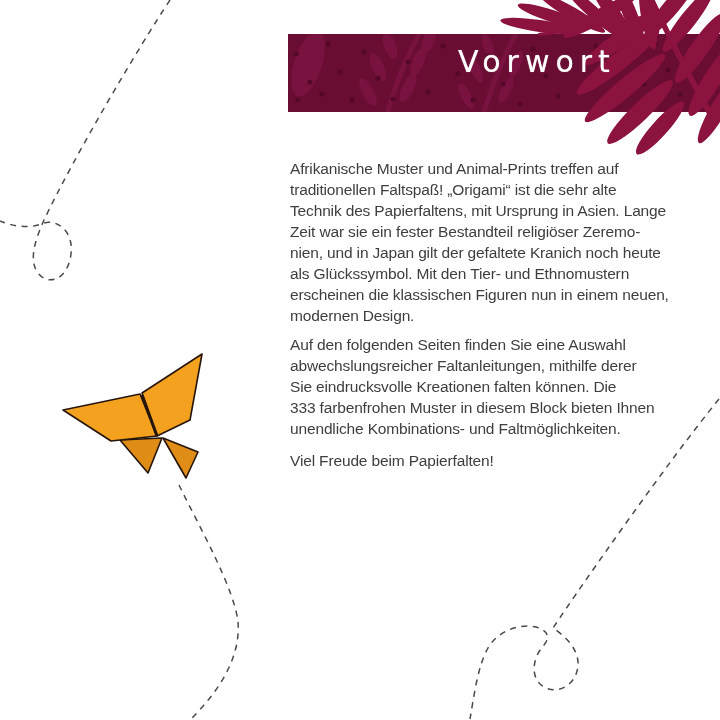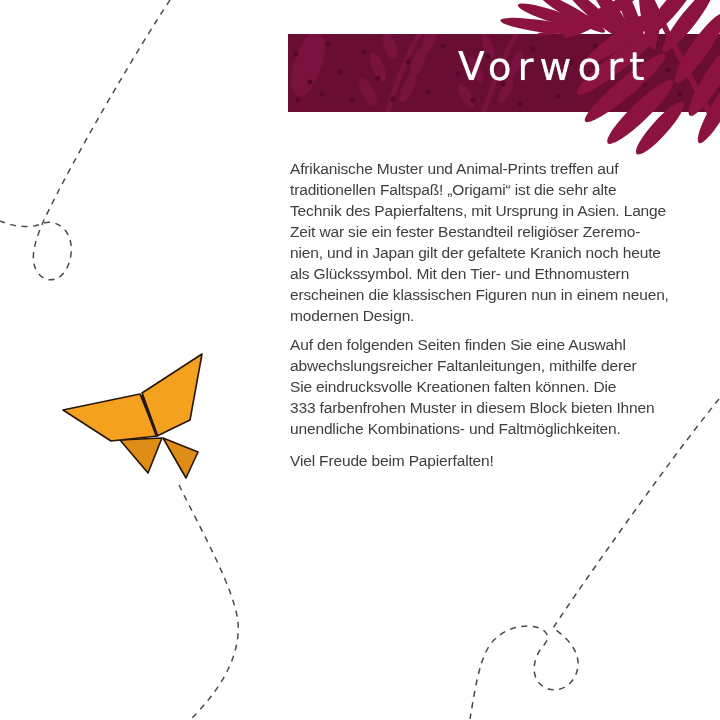--- a/index.html
+++ b/index.html
@@ -13,21 +13,21 @@
   .banner{
     position:absolute;left:288px;top:34px;width:432px;height:78px;
     background:var(--banner-bg,#690D33);overflow:hidden;z-index:2;
   }
   .banner-pattern{position:absolute;left:0;top:0;}
   .fronds-svg{position:absolute;left:0;top:0;z-index:3;pointer-events:none;}
   .page-title{
     position:absolute;left:458px;top:47px;z-index:4;
     color:var(--title-color,#fff);
     font-family:"DejaVu Sans", sans-serif;
-    font-size:39px;font-weight:500;letter-spacing:6px;line-height:1;
+    font-size:30px;font-weight:500;letter-spacing:6px;line-height:1;
     text-shadow:0 0 1px rgba(255,255,255,.6);
   }
   .content{
     position:absolute;left:290px;top:158px;width:432px;z-index:2;
     color:var(--text-color,#3E3E3E);
     font-size:15.5px;line-height:21px;letter-spacing:-0.15px;
   }
   .content p{margin:0 0 8px 0;white-space:pre-line;}
   .content p.closing{margin-top:11px;}
 </style>

